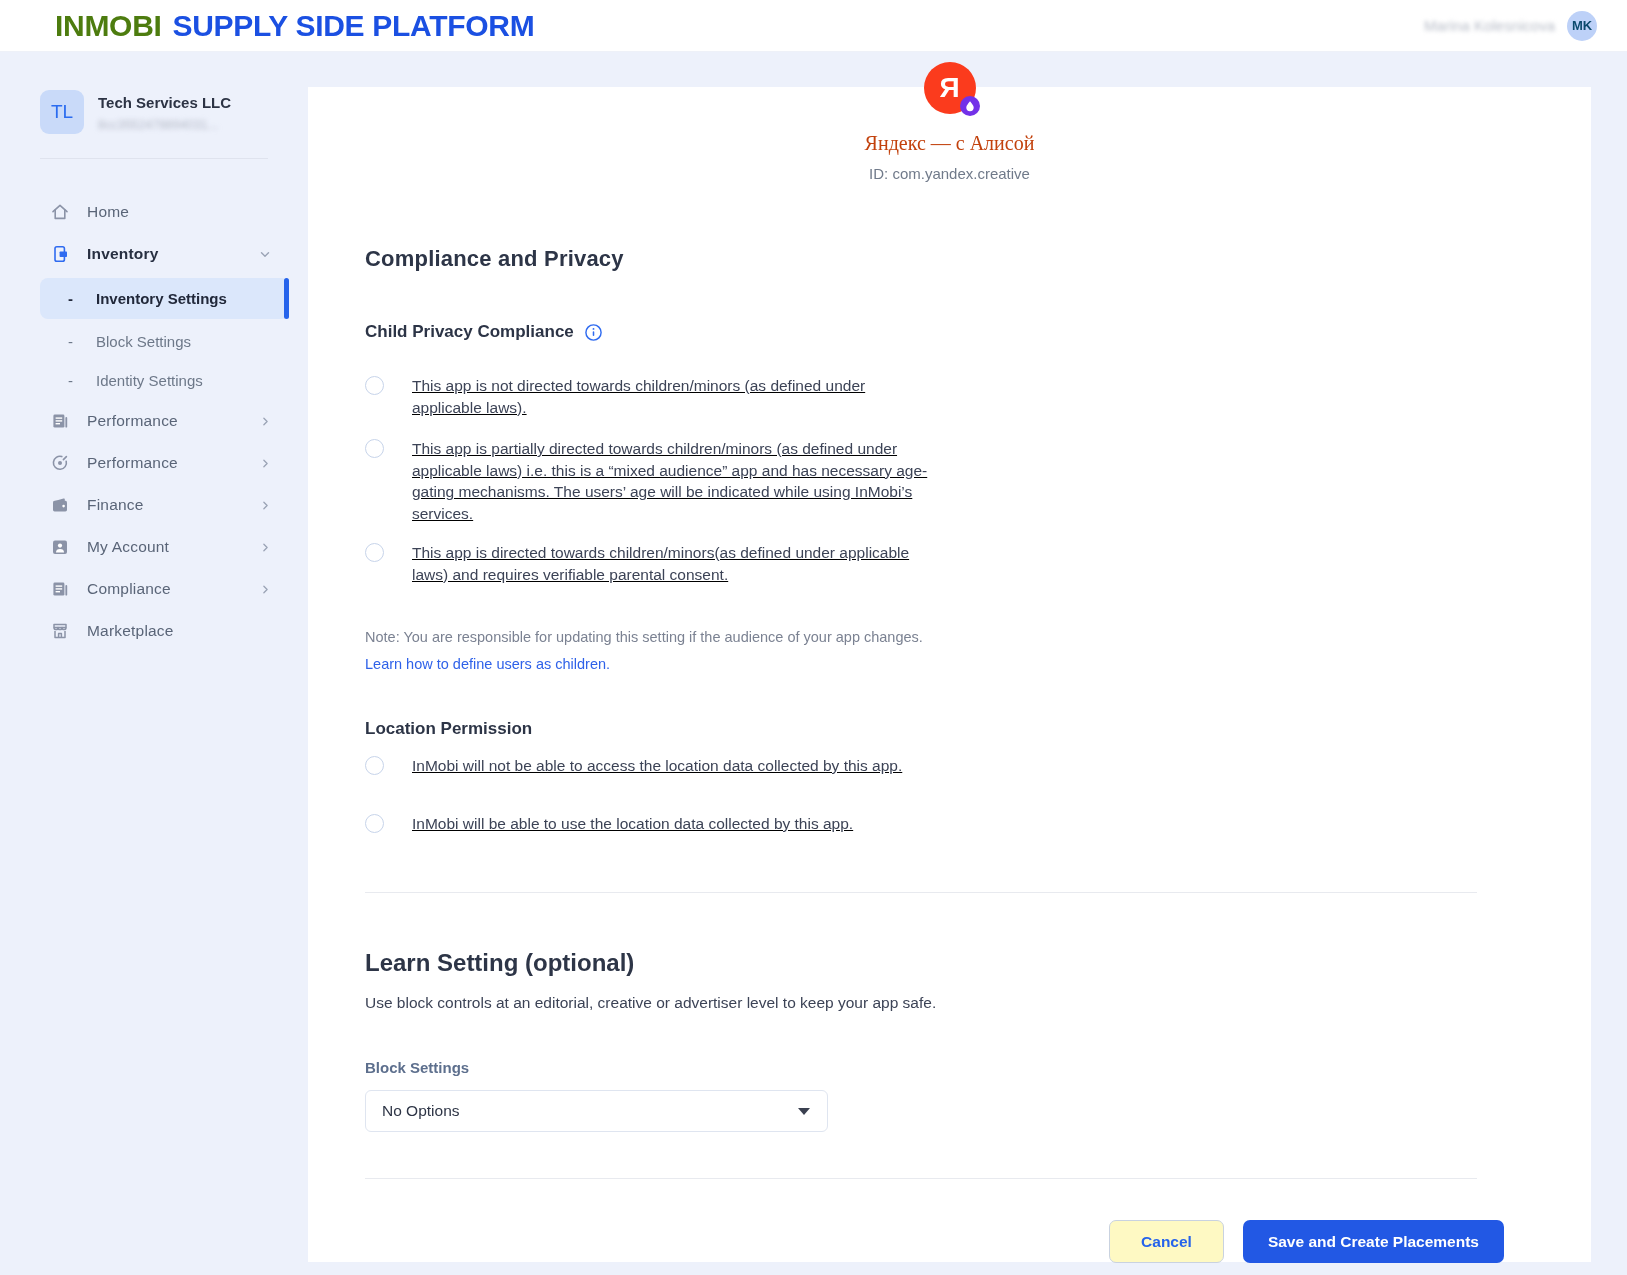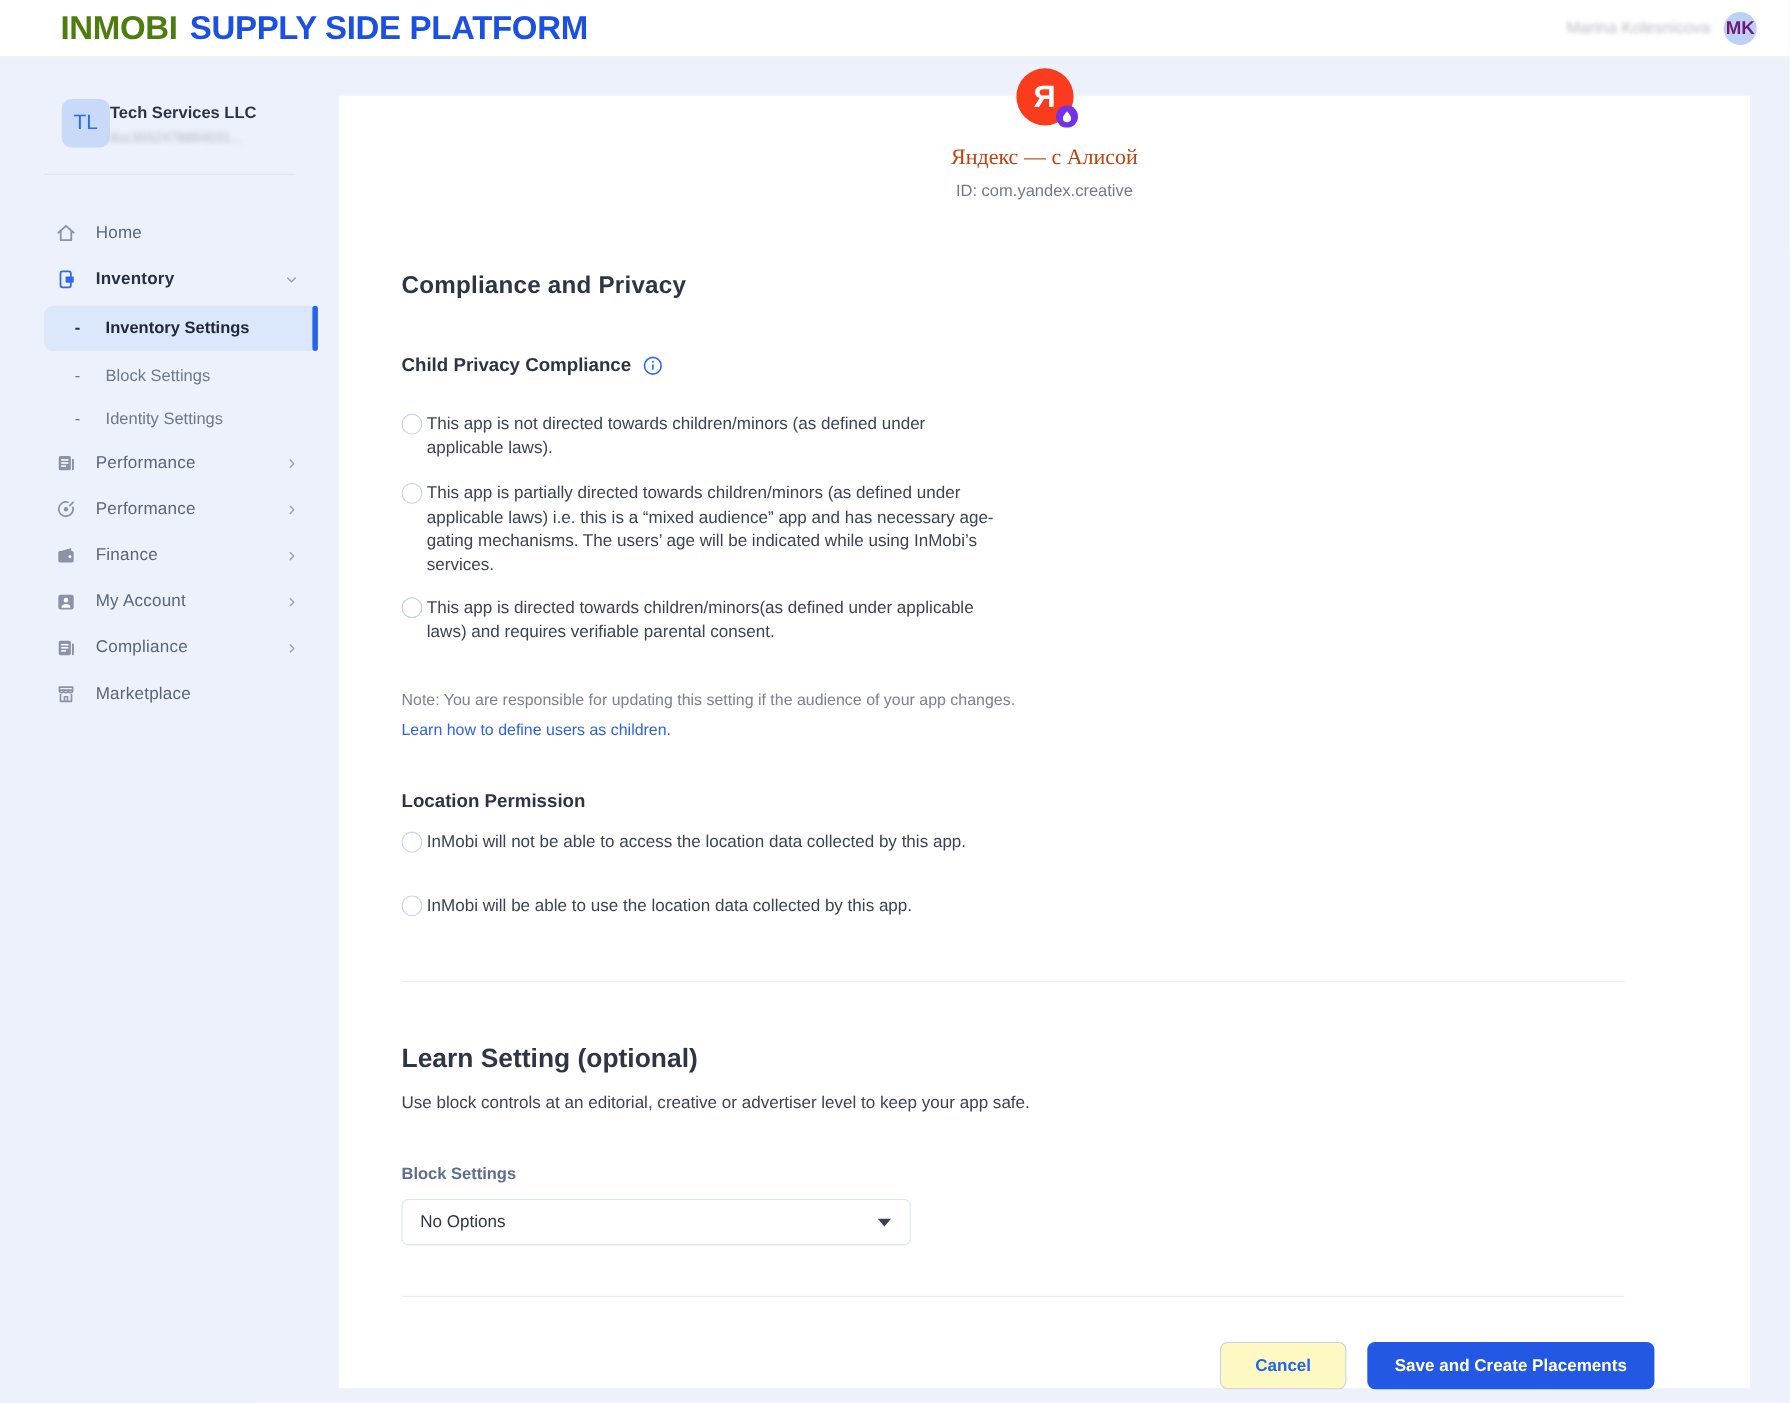--- a/index.html
+++ b/index.html
@@ -15,28 +15,28 @@
     height:52px; background:#fff; border-bottom:1px solid #eef1f8;
     display:flex; align-items:center; justify-content:space-between;
     padding:0 30px 0 55px;
   }
   .brand { display:flex; align-items:baseline; gap:11px; font-weight:700; font-size:30px; letter-spacing:-0.3px; }
   .brand-primary { color:#4d7c0f; }
   .brand-secondary { color:#1b50e2; }
   .userbox { display:flex; align-items:center; gap:12px; }
   .user-name { color:#b7bcc7; font-size:15px; filter:blur(2px); }
   .avatar {
-    width:30px; height:30px; border-radius:50%; background:#bdd1f8; color:#701a75;
-    font-size:17px; font-weight:700; display:flex; align-items:center; justify-content:center;
+    width:30px; height:30px; border-radius:50%; background:#bdd1f8; color:#0c4a6e;
+    font-size:13px; font-weight:700; display:flex; align-items:center; justify-content:center;
   }
   
   .page { display:flex; height:1223px; }
   
   .sidebar { flex:0 0 308px; width:308px; padding-top:38px; }
-  .org { display:flex; align-items:flex-start; padding-left:56px; }
+  .org { display:flex; gap:14px; align-items:flex-start; padding-left:40px; }
   .org-avatar {
     width:44px; height:44px; border-radius:9px; background:#c9daf9; color:#2b6cf0;
     font-size:19px; display:flex; align-items:center; justify-content:center;
   }
   .org-name { font-size:15px; color:#2c3344; font-weight:700; padding-top:4px; }
   .org-id { font-size:12.5px; color:#b4b9c6; filter:blur(2.5px); margin-top:7px; }
   .sidebar-divider { height:1px; background:#dfe3ee; margin:24px 40px 0 40px; }
   .menu { margin-top:32px; }
   .menu-item {
     display:flex; align-items:center; gap:17px; padding:11px 36px 11px 50px;
@@ -74,21 +74,21 @@
     border-radius:50%; background:#7331e8; display:flex; align-items:center; justify-content:center;
   }
   .app-head { text-align:center; padding-top:45px; }
   .app-title { font-family:"Liberation Serif", serif; font-size:20px; color:#c2410c; }
   .app-id { margin-top:10px; font-size:15px; color:#707a8a; }
   .content { padding:0 114px 0 57px; }
   .h2 { font-size:22px; font-weight:600; color:#2d3547; letter-spacing:0.2px; }
   .h2-compliance { margin-top:64px; }
   .h3 { font-size:17px; font-weight:600; color:#2c3446; display:flex; align-items:center; gap:10px; }
   .h3-child { margin-top:50px; }
-  .radio-row { display:flex; gap:4px; }
+  .radio-row { display:flex; gap:28px;text-decoration:underline; }
   .radio {
     width:19px; height:19px; border-radius:50%; border:1.5px solid #c7d4ea;
     flex:0 0 19px; margin-top:1px; background:#fff; cursor:pointer;
   }
   .radio-label { font-size:15.5px; line-height:21.5px; color:#3c4356; max-width:516px; }
   .opt1 { margin-top:33px; }
   .opt2 { margin-top:20px; }
   .opt3 { margin-top:18px; }
   .note { margin-top:44px; font-size:14.5px; color:#7b8292; }
   .link { margin-top:11px; font-size:14.5px; color:#2f62e9; cursor:pointer; width:fit-content; }

